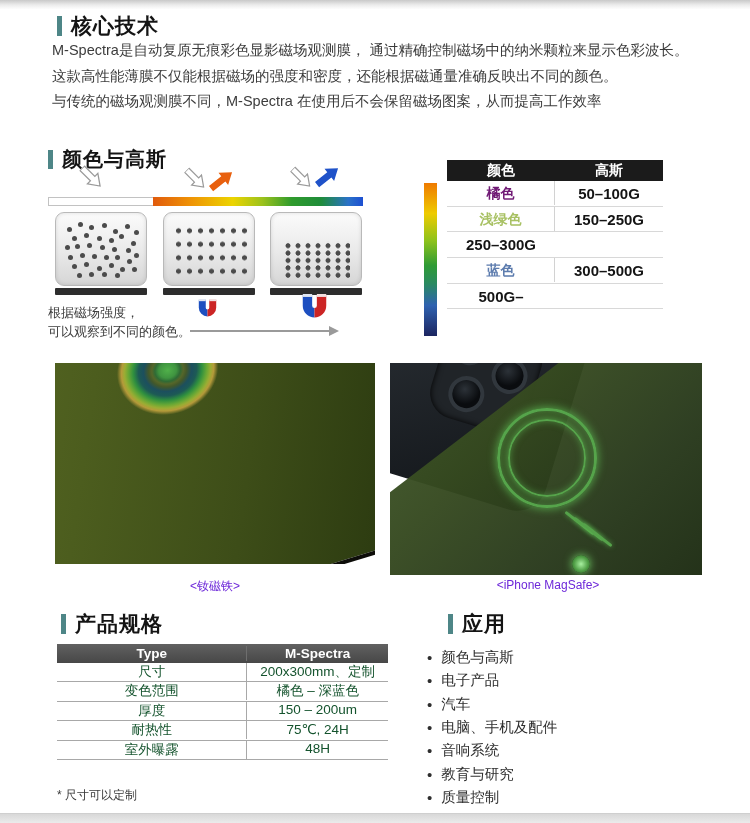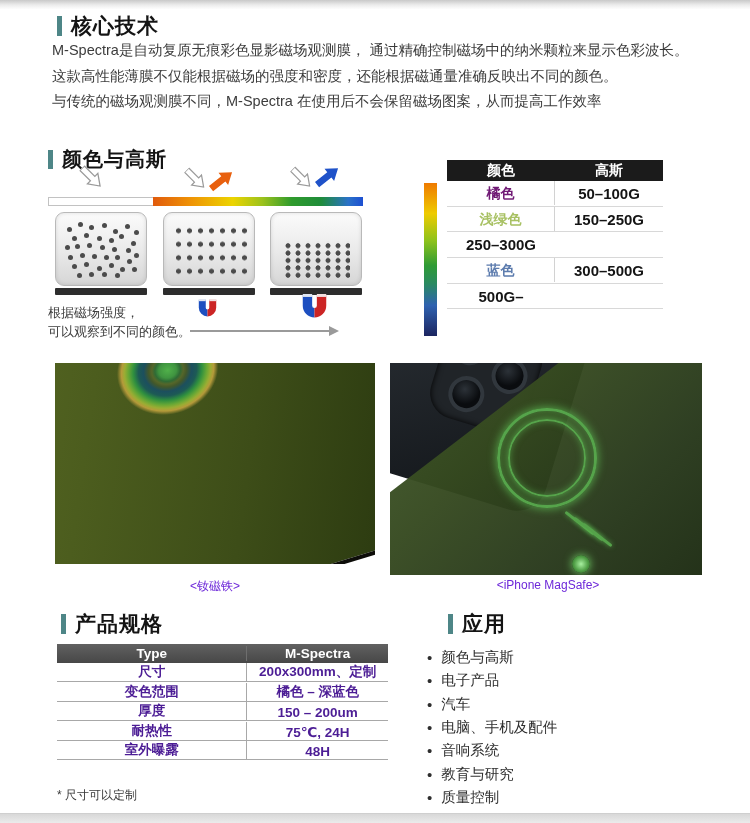--- a/index.html
+++ b/index.html
@@ -93,21 +93,21 @@
     background:radial-gradient(circle,#a8f0a0 0%,#4f9e45 55%,#274d22 100%);
     box-shadow:0 0 8px rgba(120,220,110,.9); }
   .caption { position:absolute; font-size:12px; color:#6d28d9; text-align:center; width:320px; }
 
   
   .stable { position:absolute; left:57px; top:644px; width:331px; font-size:13.5px; }
   .shead { display:flex; height:19px; align-items:center; color:#fff; font-weight:bold;
     background:linear-gradient(to bottom,#616161 0%,#474747 100%); }
   .shead > div:first-child { width:57.5%; text-align:center; border-right:1px solid #6e6e6e; }
   .shead > div:last-child { width:42.5%; text-align:center; }
-  .srow { display:flex; height:19.4px; align-items:flex-end; color:#4c1d95; border-bottom:1px solid #a8a8a8;font-weight:bold; }
+  .srow { display:flex; height:19.4px; align-items:flex-start; color:#14532d; border-bottom:1px solid #a8a8a8; }
   .srow > div:first-child { width:57.5%; text-align:center; border-right:1px solid #a8a8a8; line-height:18px; }
   .srow > div:last-child { width:42.5%; text-align:center; }
   .footnote { position:absolute; left:57px; top:787px; font-size:12px; color:#3a3a3a; }
 
   
   .apps { position:absolute; left:427px; top:646px; }
   .app-item { display:flex; align-items:center; height:23.3px; font-size:14.5px; color:#2e2e2e; }
   .app-item:before { content:"•"; margin-right:9px; font-size:15px; color:#2e2e2e; }
 </style>
 </head>

